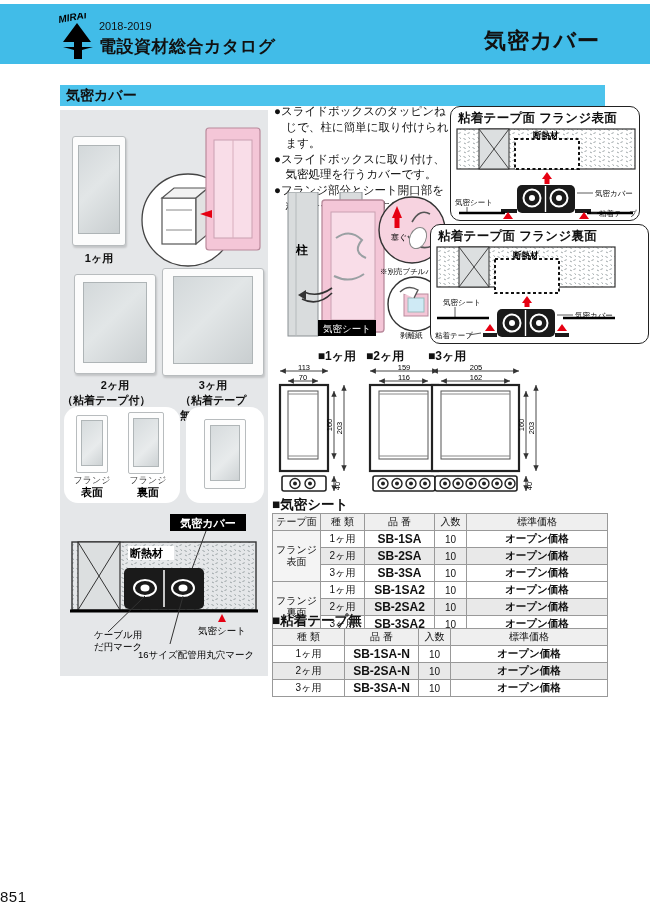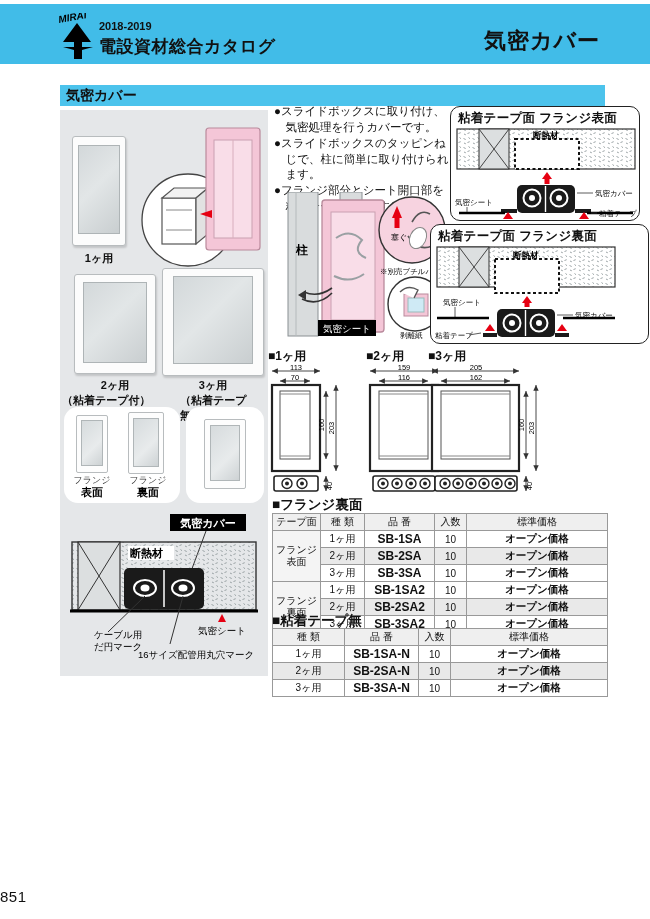--- a/index.html
+++ b/index.html
@@ -3,21 +3,21 @@
 <meta charset="utf-8">
 <style>
   * { margin:0; padding:0; box-sizing:border-box; }
   html,body { width:650px; height:919px; background:#fff; font-family:"Liberation Sans",sans-serif; color:#111; }
   .abs { position:absolute; }
   #page { position:relative; width:650px; height:919px; overflow:hidden; background:#fff; }
 
   
   .top-bar { left:0; top:4px; width:650px; height:60px; background:#41bce8; }
   .logo-mark { left:57px; top:9px; }
-  .logo-years { left:99px; top:16px; font-size:11px; font-weight:bold; }
+  .logo-years { left:99px; top:16px; font-size:11px; font-weight:normal; }
   .logo-catalog { left:99px; top:31px; font-size:17px; font-weight:bold; letter-spacing:.5px; }
   .hd-title { left:0; top:22px; width:600px; text-align:right; font-size:22px; font-weight:bold; letter-spacing:1px; }
 
   
   .section-bar { left:60px; top:85px; width:545px; height:21px; background:#4cc3ec; }
   .section-bar span { display:block; padding:2px 0 0 6px; font-size:14px; font-weight:bold; }
 
   
   .panel { left:60px; top:110px; width:208px; height:566px; background:#e5e7e9; }
   .photo { background:#fcfcfc; border:1px solid #b8bcbe; border-radius:3px; box-shadow:1px 2px 2px rgba(0,0,0,.15); }
@@ -164,22 +164,22 @@
       <line x1="79" y1="84" x2="42" y2="120" stroke="#333" stroke-width="1"></line>
       <line x1="117" y1="84" x2="104" y2="132" stroke="#333" stroke-width="1"></line>
       <text x="28" y="126" font-size="9.5">ケーブル用</text>
       <text x="28" y="138" font-size="9.5">だ円マーク</text>
       <text x="72" y="146" font-size="9.5">16サイズ配管用丸穴マーク</text>
       <text x="132" y="122" font-size="9.5">気密シート</text>
     </svg>
   </div>
 
   <div class="abs features">
+    <div>●スライドボックスのタッピンねじで、柱に簡単に取り付けられます。</div>
     <div>●スライドボックスに取り付け、気密処理を行うカバーです。</div>
-    <div>●スライドボックスのタッピンねじで、柱に簡単に取り付けられます。</div>
     <div>●フランジ部分とシート開口部を粘着テープで固定するだけ。</div>
   </div>
 
   <svg class="abs" style="left:284px;top:192px;" width="164" height="154" viewBox="0 0 164 154">
     <rect x="4" y="0" width="30" height="144" fill="#d9dcdd" stroke="#8a9093"></rect>
     <line x1="12" y1="0" x2="12" y2="144" stroke="#b5babc" stroke-width="1"></line>
     <rect x="56" y="0" width="22" height="14" fill="#d9dcdd" stroke="#8a9093"></rect>
     <text x="12" y="62" font-size="12" font-weight="bold">柱</text>
     <g>
       <rect x="38" y="8" width="62" height="132" rx="3" fill="#f4c6d7" stroke="#b98a9c" stroke-width="1.3"></rect>
@@ -273,21 +273,21 @@
       </g>
       <polygon points="52,86 57,79 62,86" fill="#e60012"></polygon>
       <polygon points="124,86 129,79 134,86" fill="#e60012"></polygon>
       <line x1="124" y1="70" x2="140" y2="70" stroke="#333" stroke-width=".8"></line>
       <text x="142" y="73" font-size="7.5">気密カバー</text>
       <text x="2" y="93" font-size="7.5">粘着テープ</text>
       <line x1="36" y1="90" x2="48" y2="88" stroke="#333" stroke-width=".8"></line>
     </svg>
   </div>
 
-  <div class="abs" style="left:268px;top:348px;width:88px;">
+  <div class="abs" style="left:268px;top:348px;width:88px;text-align:right;">
     <div class="figtitle">■1ヶ用</div>
     <svg width="80" height="128" viewBox="0 0 80 128">
       <line x1="4" y1="6" x2="52" y2="6" stroke="#333" stroke-width=".9" marker-start="url(#dimarr)" marker-end="url(#dimarr)"></line>
       <text x="28" y="5" font-size="7.5" text-anchor="middle">113</text>
       <line x1="12" y1="16" x2="42" y2="16" stroke="#333" stroke-width=".9" marker-start="url(#dimarr)" marker-end="url(#dimarr)"></line>
       <text x="27" y="15" font-size="7.5" text-anchor="middle">70</text>
       <rect x="4" y="20" width="48" height="86" fill="#fff" stroke="#222" stroke-width="2.2"></rect>
       <rect x="12" y="26" width="30" height="68" fill="#fff" stroke="#555" stroke-width="1"></rect>
       <line x1="12" y1="29" x2="42" y2="29" stroke="#888" stroke-width="1"></line>
       <line x1="12" y1="91" x2="42" y2="91" stroke="#888" stroke-width="1"></line>
@@ -360,21 +360,21 @@
         <circle cx="56" cy="118.5" r="2" fill="#222"></circle>
       <circle cx="69" cy="118.5" r="5" fill="none" stroke="#222" stroke-width="1.4"></circle>
         <circle cx="69" cy="118.5" r="2" fill="#222"></circle>
       <circle cx="82" cy="118.5" r="5" fill="none" stroke="#222" stroke-width="1.4"></circle>
         <circle cx="82" cy="118.5" r="2" fill="#222"></circle>
       <line x1="98" y1="111" x2="98" y2="126" stroke="#333" stroke-width=".9" marker-start="url(#dimarr)" marker-end="url(#dimarr)"></line>
       <text x="104" y="121" font-size="7.5" text-anchor="middle" transform="rotate(-90 104 121)">40</text>
     </svg>
   </div>
 
-  <div class="abs tbl-title" style="left:272px;top:496px;">■フランジ裏面</div>
+  <div class="abs tbl-title" style="left:272px;top:496px;">■気密シート</div>
   <table class="abs" style="left:272px;top:513px;width:335px;">
     <colgroup>
         <col style="width:48px">
         <col style="width:44px">
         <col style="width:70px">
         <col style="width:32px">
         <col style="width:141px">
       </colgroup>
     <tbody>
         <tr>

